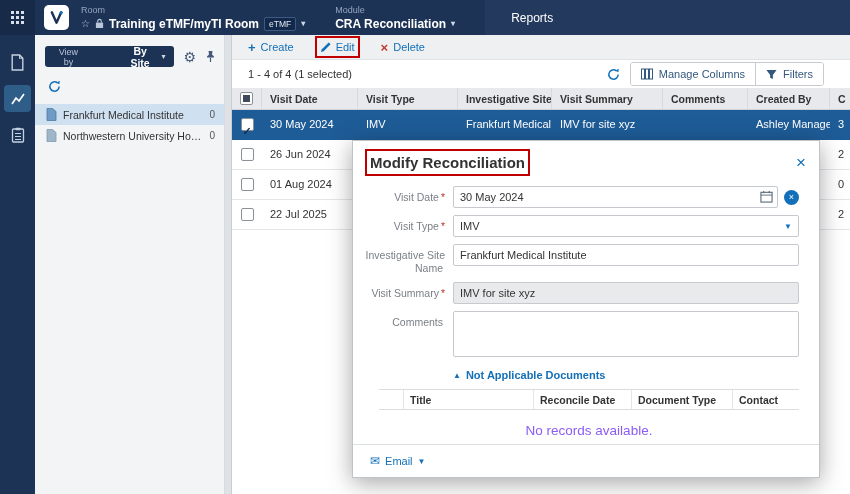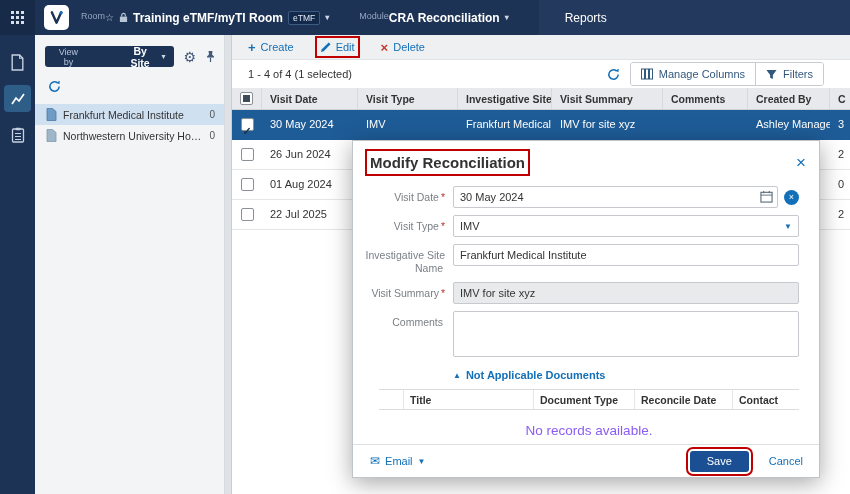--- a/index.html
+++ b/index.html
@@ -8,21 +8,21 @@
   .app { position:relative; width:850px; height:494px; overflow:hidden; background:#fff;
          font-family:"Liberation Sans", sans-serif; font-size:11px; color:#333; }
 
   
   .topbar { position:absolute; top:0; left:0; width:850px; height:35px; background:#1d3355;
             display:flex; align-items:center; z-index:5; }
   .apps-btn { width:35px; height:35px; display:flex; align-items:center; justify-content:center;
               background:#172b49; cursor:pointer; flex:none; }
   .logo { width:25px; height:25px; background:#fff; border-radius:5px; margin:0 12px 0 9px;
           display:flex; align-items:center; justify-content:center; cursor:pointer; flex:none; }
-  .crumb { display:flex; flex-direction:row; justify-content:flex-start; margin-right:30px; cursor:pointer; }
+  .crumb { display:flex; flex-direction:column; justify-content:flex-start; margin-right:30px; cursor:pointer; }
   .crumb-label { font-size:9px; color:#93a6c2; margin-bottom:2px; }
   .crumb-value { display:flex; align-items:center; gap:5px; color:#fff; font-size:12px; font-weight:bold; white-space:nowrap; }
   .star { color:#b9c6d8; font-size:10px; font-weight:normal; }
   .badge { background:#13294b; border:1px solid #3d5a80; color:#e2e9f3; font-size:8.5px; font-weight:normal;
            padding:1px 4px; border-radius:2px; }
   .chev { font-size:8px; color:#cdd8e6; }
   .topbar-rest { flex:1; align-self:stretch; background:#24395e; display:flex; align-items:center; padding-left:14px; }
   .reports-tab { color:#ffffff; font-size:12px; padding:0 12px; cursor:pointer; }
 
   
@@ -425,34 +425,30 @@
 
       <button class="docs-toggle">
         <span class="tri">▲</span>
         <span>Not Applicable Documents</span>
       </button>
 
       <div class="docs-table">
         <div class="docs-head">
           <div class="dh-cell dc0"></div>
           <div class="dh-cell dc1">Title</div>
+          <div class="dh-cell dc3">Reconcile Date</div>
           <div class="dh-cell dc2">Document Type</div>
-          <div class="dh-cell dc3">Reconcile Date</div>
           <div class="dh-cell dc4">Contact</div>
         </div>
         <div class="docs-empty">No records available.</div>
       </div>
     </div>
 
     <div class="modal-footer">
       <button class="email-btn">
         <span class="email-env">✉</span>
         <span>Email</span>
         <span class="chev-b" style="color:#1370b8;font-size:8px;">▼</span>
       </button>
-      <div class="footer-right">
-        <button class="save-btn annotated-tight">Save</button>
-        <button class="cancel-link">Cancel</button>
-      </div>
     </div>
   </section>
 
 </div>
 
 </body></html>

